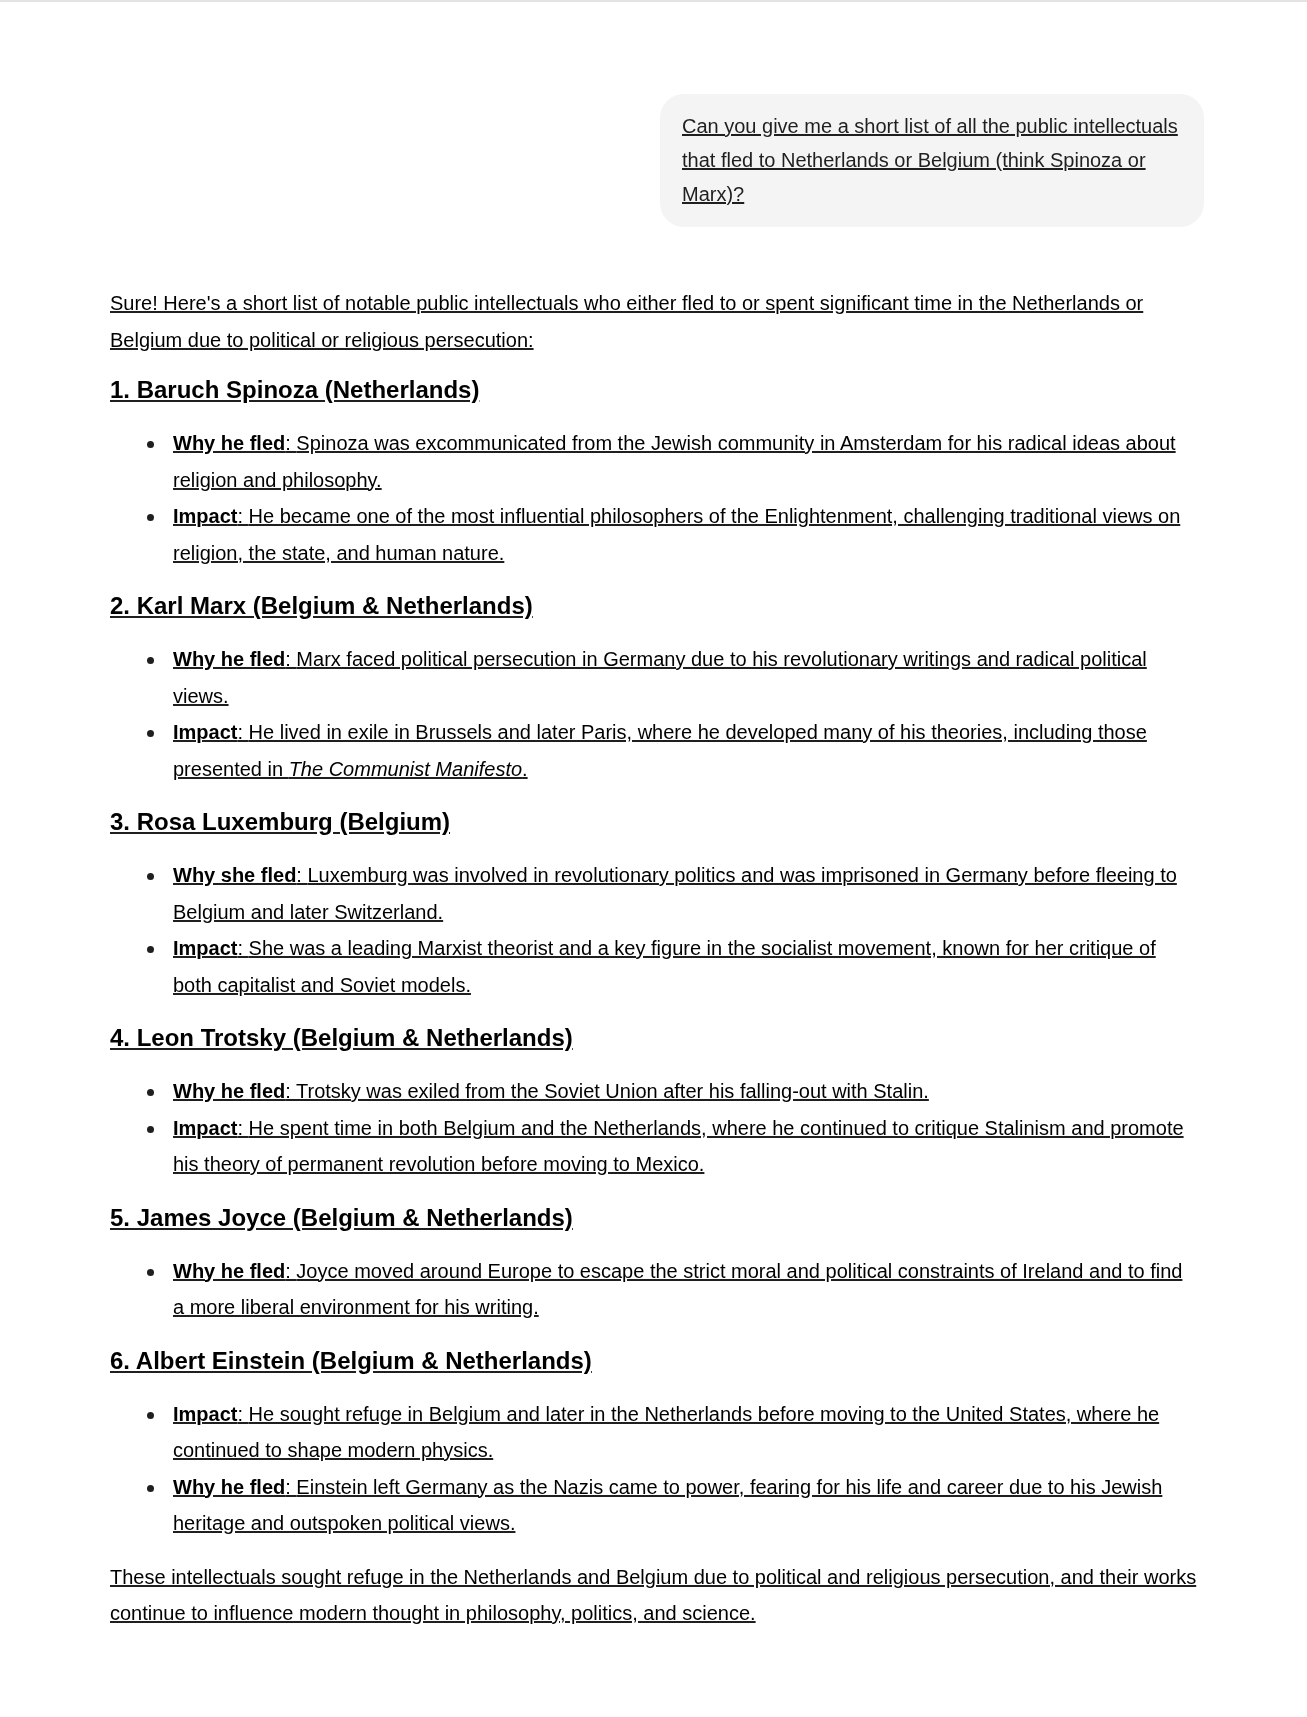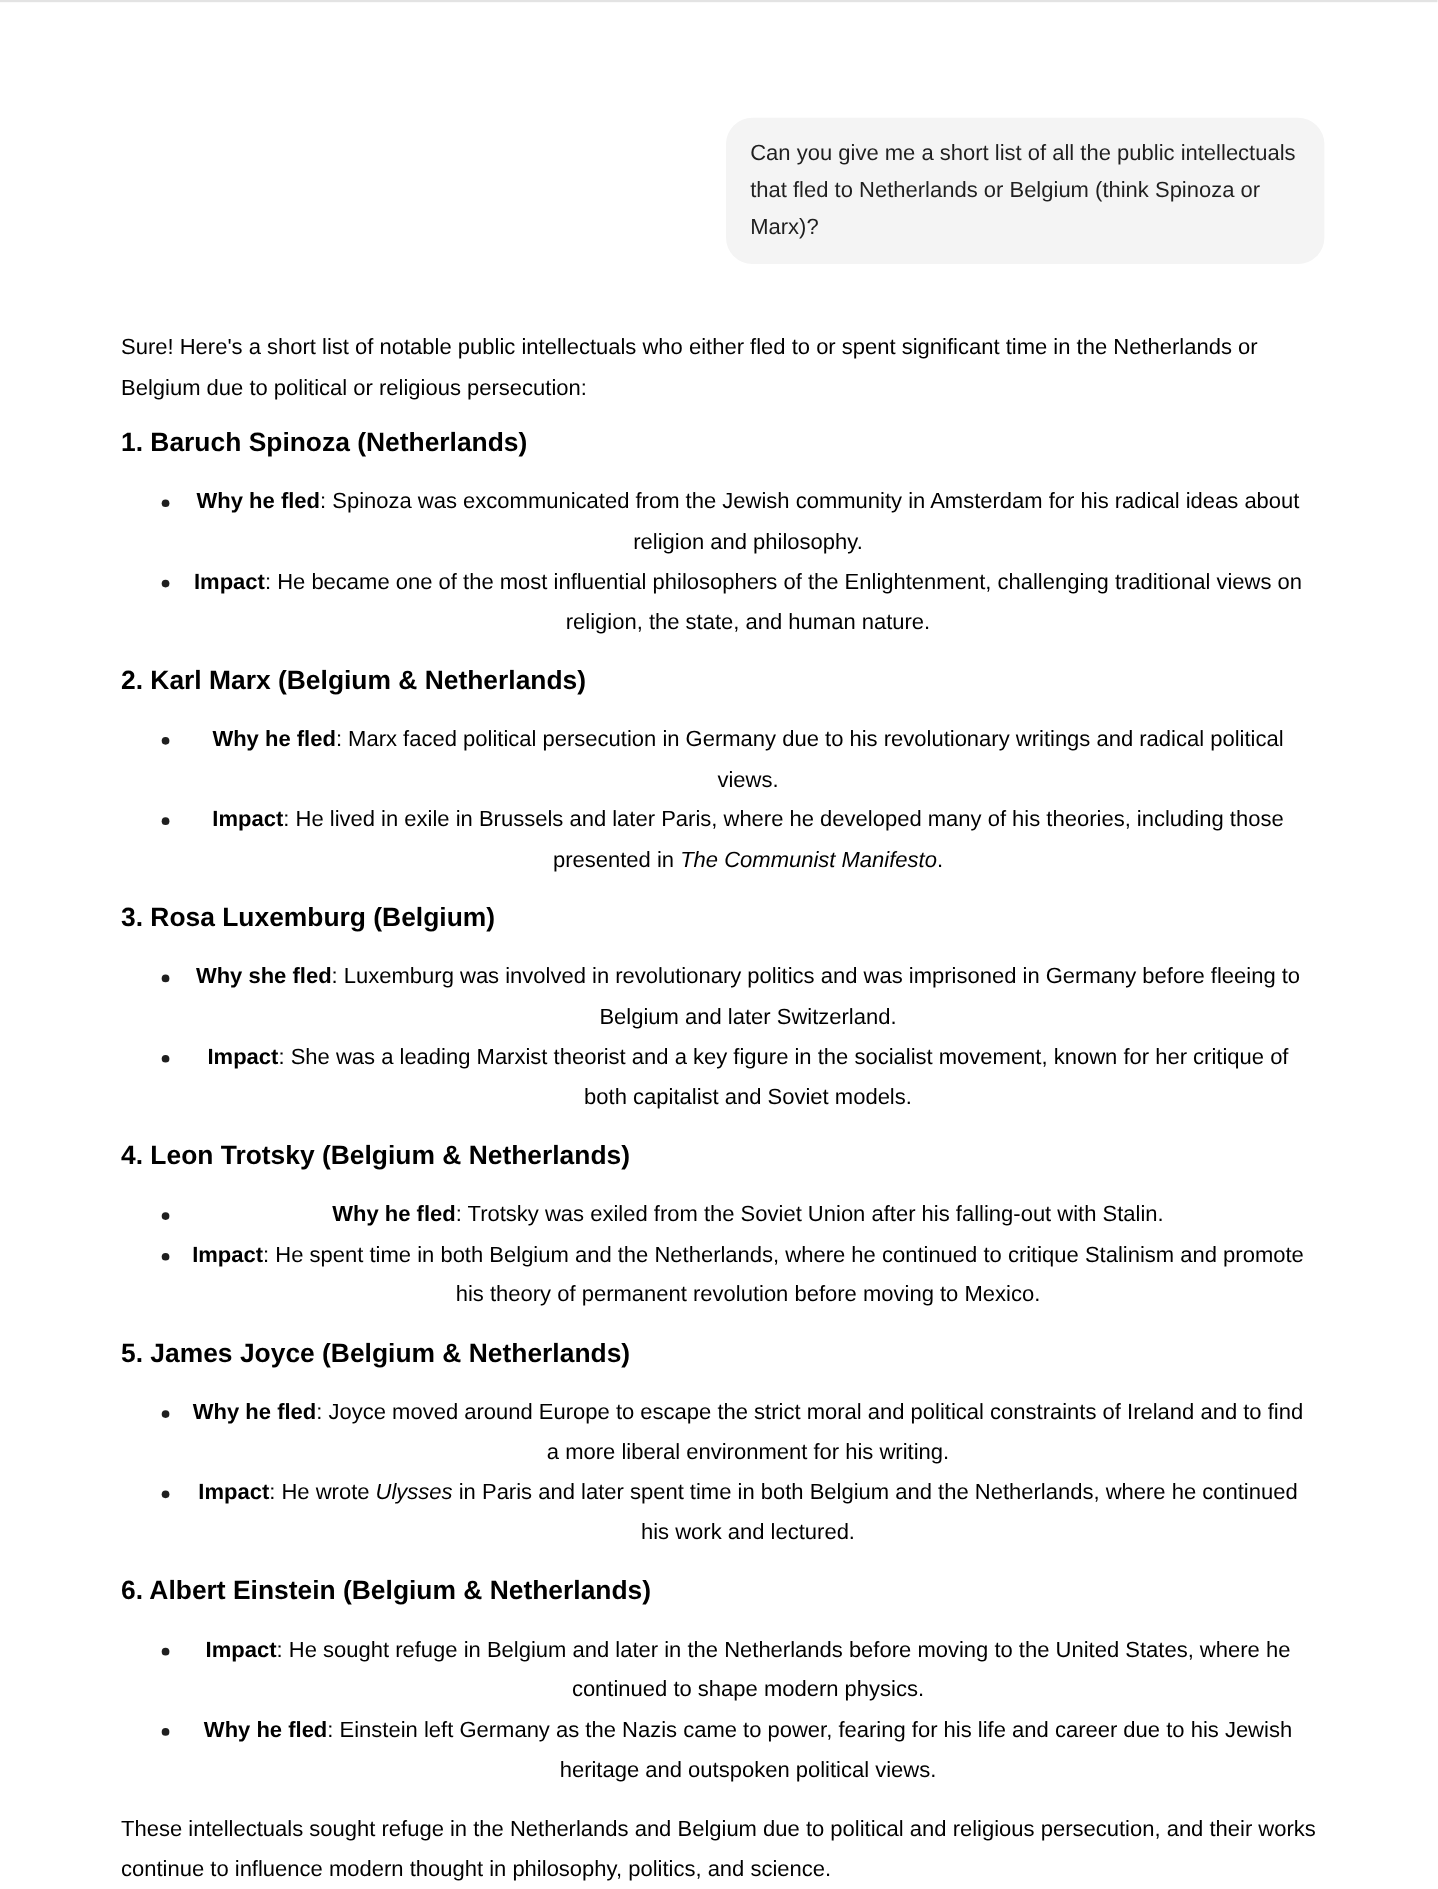--- a/index.html
+++ b/index.html
@@ -18,22 +18,23 @@
     .top-border {
       position: absolute;
       left: 0; top: 0;
       width: 1307px;
       height: 2px;
       background: #e3e3e3;
     }
     .thread {
       position: absolute;
       left: 110px;
-      top: 107px;
+      top: 94px;
       width: 1094px;
+      text-decoration: underline;
     }
     .user-row {
       display: flex;
       justify-content: flex-end;
       margin-bottom: 58px;
     }
     .user-bubble {
       background: #f4f4f4;
       border-radius: 24px;
       padding: 15px 22px 16px 22px;
@@ -59,21 +60,20 @@
       margin: 10px 0 6px 0;
       line-height: 36px;
     }
     .section {
       margin-bottom: 16px;
     }
     ul.points {
       list-style: none;
       margin: 17px;
       padding: 0 0 0 46px;
-      text-align: center;
     }
     ul.points li {
       position: relative;
       margin: 0;
     }
     ul.points li .bullet {
       position: absolute;
       left: -26px;
       top: 16px;
       width: 7px;
@@ -132,21 +132,20 @@
         <ul class="points">
           <li><span class="bullet"></span><span class="label">Why he fled</span><span>: </span><span>Trotsky was exiled from the Soviet Union after his falling-out with Stalin.</span><em></em><span></span></li>
           <li><span class="bullet"></span><span class="label">Impact</span><span>: </span><span>He spent time in both Belgium and the Netherlands, where he continued to critique Stalinism and promote his theory of permanent revolution before moving to Mexico.</span><em></em><span></span></li>
         </ul>
       </div>
 
       <div class="section">
         <div class="section-title">5. James Joyce (Belgium &amp; Netherlands)</div>
         <ul class="points">
           <li><span class="bullet"></span><span class="label">Why he fled</span><span>: </span><span>Joyce moved around Europe to escape the strict moral and political constraints of Ireland and to find a more liberal environment for his writing.</span><em></em><span></span></li>
-          <li><span class="bullet"></span><span class="label">Impact</span><span>: </span><span>He wrote </span><em>Ulysses</em><span> in Paris and later spent time in both Belgium and the Netherlands, where he continued his work and lectured.</span></li>
         </ul>
       </div>
 
       <div class="section">
         <div class="section-title">6. Albert Einstein (Belgium &amp; Netherlands)</div>
         <ul class="points">
           <li><span class="bullet"></span><span class="label">Impact</span><span>: </span><span>He sought refuge in Belgium and later in the Netherlands before moving to the United States, where he continued to shape modern physics.</span><em></em><span></span></li>
           <li><span class="bullet"></span><span class="label">Why he fled</span><span>: </span><span>Einstein left Germany as the Nazis came to power, fearing for his life and career due to his Jewish heritage and outspoken political views.</span><em></em><span></span></li>
         </ul>
       </div>

